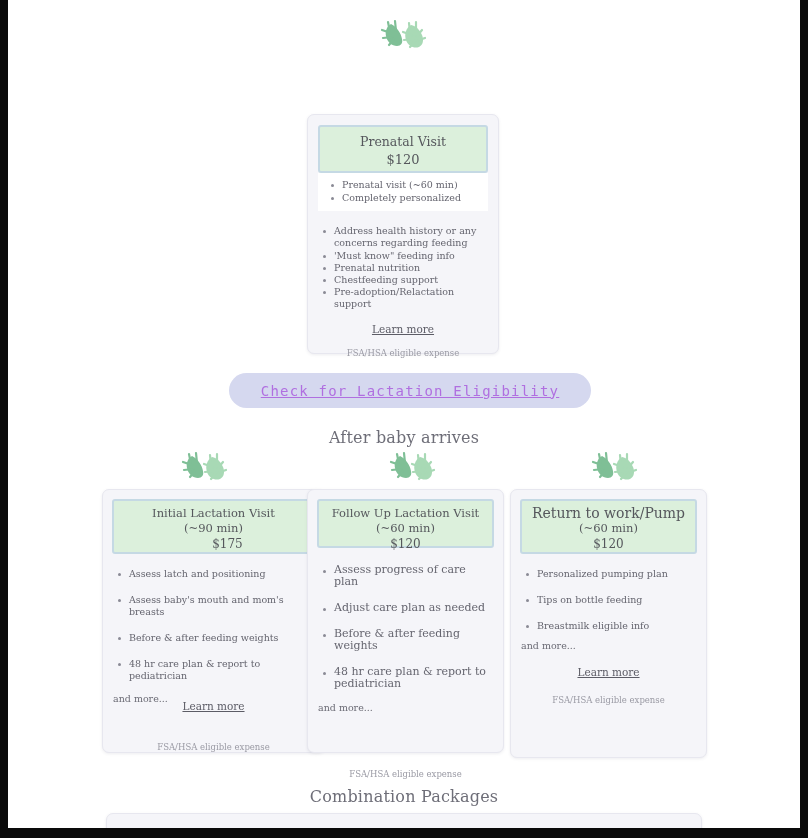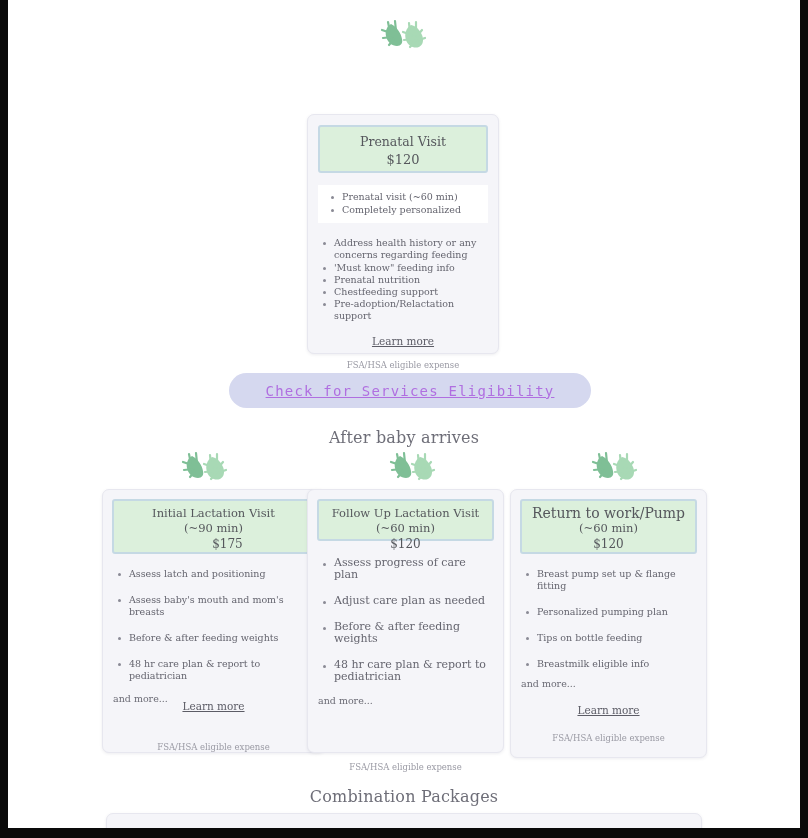--- a/index.html
+++ b/index.html
@@ -168,39 +168,39 @@
     </span>
   </div>
 
   <div class="section-heading" style="margin-top:22px;">Before Delivery</div>
 
   <div class="card" style="position:absolute; left:299px; top:114px; width:192px; height:240px;">
     <div class="card-header" style="margin:10px 10px 0 10px; padding:6px 0 8px 0; height:48px;">
       <span class="line" style="font-size:12.5px; line-height:17px;">Prenatal Visit</span>
       <span class="line" style="font-size:13px; line-height:20px;">$120</span>
     </div>
-    <div class="white-panel" style="margin:12px 10px 0 10px; padding:6px 6px 7px 6px;">
+    <div class="white-panel" style="margin:0 10px 0 10px; padding:6px 6px 7px 6px;">
       <ul class="feat" style="font-size:9.5px; line-height:12.5px;">
         <li>Prenatal visit (~60 min)</li>
         <li>Completely personalized</li>
       </ul>
     </div>
     <ul class="feat" style="margin:14px 12px 0 12px; padding-left:14px; font-size:9.5px; line-height:12px;">
       <li style="margin-bottom:1px;">Address health history or any concerns regarding feeding</li>
       <li>'Must know" feeding info</li>
       <li>Prenatal nutrition</li>
       <li>Chestfeeding support</li>
       <li>Pre-adoption/Relactation support</li>
     </ul>
     <div class="learn-more" style="margin-top:13px; font-size:10.5px;">Learn more</div>
     <div class="fsa-note" style="margin-top:13px; font-size:8.5px;">FSA/HSA eligible expense</div>
   </div>
 
   <div class="insurance-pill" style="position:absolute; left:221px; top:373px; width:362px; height:35px;">
-    <span>Check for Services Eligibility</span>
+    <span>Check for Lactation Eligibility</span>
   </div>
 
   <div class="section-heading" style="position:absolute; left:0; top:428px; width:792px; font-size:16px;">After baby arrives</div>
 
   <span class="leafpair" style="position:absolute; left:170px; top:450px;">
     <svg width="54" height="40" viewBox="0 0 54 40">
       <g fill="#7fbf96">
         <path d="M14 6 C10 8 8 13 9 18 C10 24 15 28 20 28 C24 28 26 25 25 21 C24 15 20 9 14 6 Z"></path>
         <path d="M11 4 L13 14 M18 3 L19 13 M5 12 L14 15 M6 20 L15 19 M12 27 L17 21" stroke="#7fbf96" stroke-width="2.2" fill="none" stroke-linecap="round"></path>
       </g>
@@ -246,21 +246,21 @@
       <li style="margin-bottom:14px;">Assess baby's mouth and mom's breasts</li>
       <li style="margin-bottom:14px;">Before &amp; after feeding weights</li>
       <li>48 hr care plan &amp; report to pediatrician</li>
     </ul>
     <div class="and-more" style="margin:11px 0 0 10px; font-size:9.5px;">and more...</div>
     <div class="learn-more" style="margin-top:-4px; font-size:10.5px;">Learn more</div>
     <div class="fsa-note" style="margin-top:30px; font-size:8.5px;">FSA/HSA eligible expense</div>
   </div>
 
   <div class="card" style="position:absolute; left:299px; top:489px; width:197px; height:264px;">
-    <div class="card-header" style="margin:9px 9px 16px 9px; padding:5px 0 7px 0; height:42px;">
+    <div class="card-header" style="margin:9px 9px 16px 9px; padding:5px 0 7px 0; height:49px;">
       <span class="line" style="font-size:11.5px; line-height:15px;">Follow Up Lactation Visit</span>
       <span class="line" style="font-size:11.5px; line-height:15px;">(~60 min)</span>
       <span class="line" style="font-size:12px; line-height:16px;">$120</span>
     </div>
     <ul class="feat" style="margin:14px 12px 12px 12px; padding-left:14px; font-size:11px; line-height:12px;">
       <li style="margin-bottom:14px;">Assess progress of care plan</li>
       <li style="margin-bottom:14px;">Adjust care plan as needed</li>
       <li style="margin-bottom:14px;">Before &amp; after feeding weights</li>
       <li>48 hr care plan &amp; report to pediatrician</li>
     </ul>
@@ -268,21 +268,20 @@
     <div class="fsa-note" style="margin-top:56px; font-size:8.5px;">FSA/HSA eligible expense</div>
   </div>
 
   <div class="card" style="position:absolute; left:502px; top:489px; width:197px; height:269px;">
     <div class="card-header" style="margin:9px 9px 0 9px; padding:5px 0 7px 0; height:55px;">
       <span class="line" style="font-size:14px; line-height:15px;">Return to work/Pump</span>
       <span class="line" style="font-size:11.5px; line-height:15px;">(~60 min)</span>
       <span class="line" style="font-size:12px; line-height:16px;">$120</span>
     </div>
     <ul class="feat" style="margin:14px 12px 0 12px; padding-left:14px; font-size:9.5px; line-height:12px;">
-      <li style="margin-bottom:14px;">Breast pump set up &amp; flange fitting</li>
       <li style="margin-bottom:14px;">Personalized pumping plan</li>
       <li style="margin-bottom:14px;">Tips on bottle feeding</li>
       <li>Breastmilk eligible info</li>
     </ul>
     <div class="and-more" style="margin:8px 0 0 10px; font-size:9.5px;">and more...</div>
     <div class="learn-more" style="margin-top:15px; font-size:10.5px;">Learn more</div>
     <div class="fsa-note" style="margin-top:17px; font-size:8.5px;">FSA/HSA eligible expense</div>
   </div>
 
   <div class="section-heading" style="position:absolute; left:0; top:787px; width:792px; font-size:16px;">Combination Packages</div>

